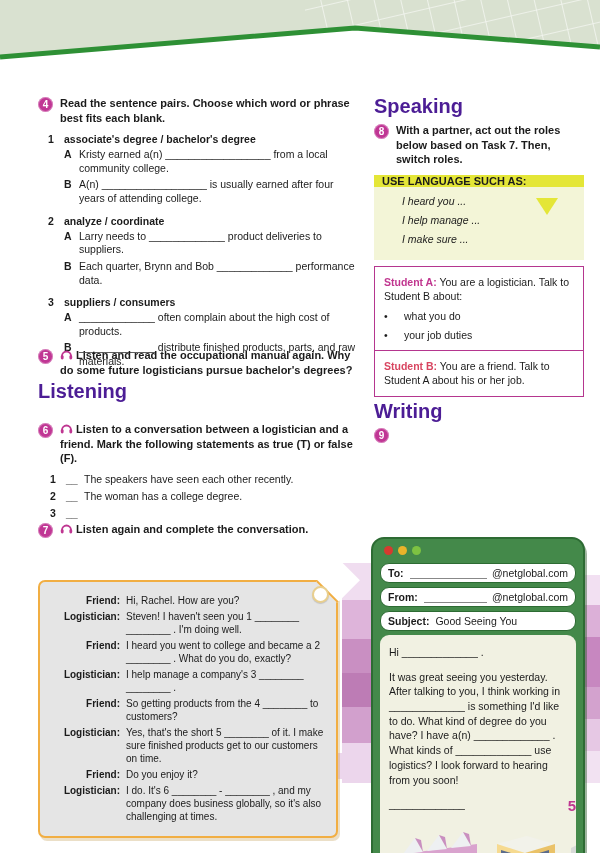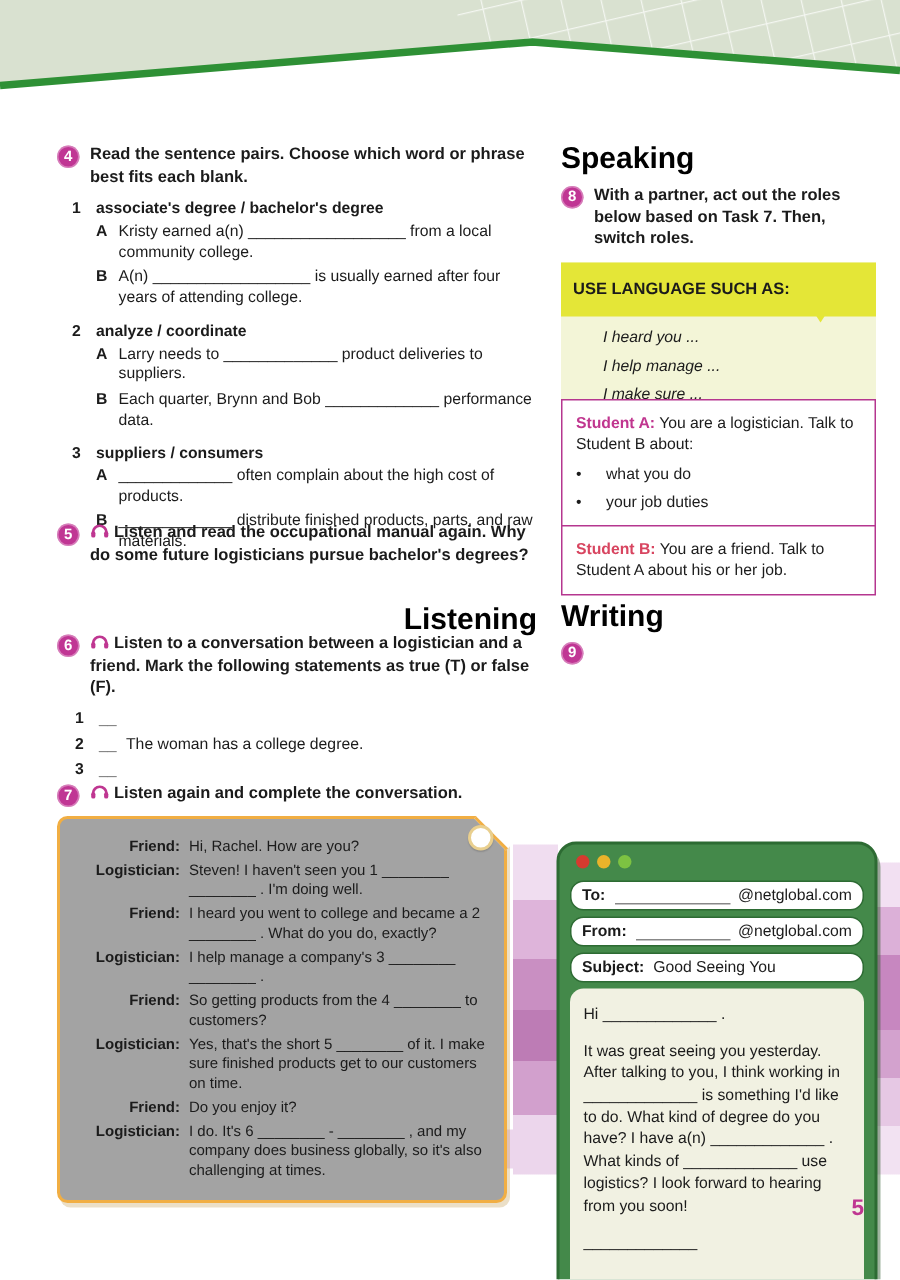--- a/index.html
+++ b/index.html
@@ -29,41 +29,41 @@
     margin-top:1px;box-shadow:inset 0 0 0 1px rgba(255,255,255,.35);}
   .task-title{font-weight:700;font-size:11px;line-height:1.32;}
   .hp{vertical-align:-1px;margin-right:3px;}
 
   
   .ex-item{margin:8px 0 9px 10px;font-size:10.5px;}
   .ex-item-title{display:grid;grid-template-columns:16px 1fr;font-weight:700;margin-bottom:2px;}
   .ab-row{display:grid;grid-template-columns:15px 1fr;margin:3px 0 3px 16px;line-height:1.3;}
   .ab-letter{font-weight:700;}
 
-  .section-h{color:#000000;font-size:20px;font-weight:700;}
+  .section-h{color:#4c1d95;font-size:20px;font-weight:700;}
 
   .stmt-row{display:grid;grid-template-columns:16px 18px 1fr;font-size:10.5px;margin:4px 0 5px 12px;}
   .stmt-num{font-weight:700;}
   .stmt-blank{color:#777;}
 
   
-  .tagbox{position:relative;background:#a3a3a3;border:2px solid #f1ae43;border-radius:7px;
+  .tagbox{position:relative;background:#e5e5e5;border:2px solid #f1ae43;border-radius:7px;
     padding:9px 10px 10px 6px;width:300px;box-sizing:border-box;
-    box-shadow:2px 3px 0 rgba(190,150,70,.3);}
+    box-shadow:2px 3px 0 rgba(190,150,70,.3);margin-top:36px;}
   .tagbox-cut{position:absolute;top:-17px;right:-17px;width:30px;height:30px;background:#fff;
     border-bottom:2px solid #f1ae43;transform:rotate(45deg);}
   .tagbox-hole{position:absolute;top:4px;right:7px;width:13px;height:13px;border-radius:50%;
     background:#fff;border:2px solid #e9cf8e;box-shadow:0 1px 1px rgba(0,0,0,.15);}
   .conv-row{display:grid;grid-template-columns:74px 1fr;column-gap:6px;font-size:10px;
     line-height:1.3;margin:3px 0;}
   .conv-speaker{font-weight:700;text-align:right;}
 
   
   .uselang{position:relative;background:#f3f5d7;}
-  .uselang-h{background:#e4e637;font-weight:700;font-size:11px;padding:12px 8px;}
+  .uselang-h{background:#e4e637;font-weight:700;font-size:11px;padding:0 8px;}
   .uselang-body{padding:8px 8px 8px 28px;font-size:10.5px;font-style:italic;}
   .uselang-body div{margin:0 0 7px;}
   .uselang-tri{position:absolute;top:23px;right:26px;width:0;height:0;
     border-left:11px solid transparent;border-right:11px solid transparent;border-top:17px solid #e4e637;}
 
   
   .student-box{border:1.5px solid #b5368f;padding:8px 9px;font-size:10.5px;line-height:1.38;background:#fff;}
   .label-a{font-weight:700;color:#c0368f;}
   .label-b{font-weight:700;color:#d84560;}
   .bullet-row{display:grid;grid-template-columns:20px 1fr;margin-top:5px;}
@@ -166,37 +166,38 @@
         <div class="task-title">
           <svg class="hp" width="13" height="11" viewBox="0 0 13 11">
               <path d="M2 7 a4.5 4.5 0 0 1 9 0" fill="none" stroke="#bf3691" stroke-width="1.8"></path>
               <rect x="0.8" y="6.2" width="2.8" height="4.2" rx="1.3" fill="#bf3691"></rect>
               <rect x="9.4" y="6.2" width="2.8" height="4.2" rx="1.3" fill="#bf3691"></rect>
             </svg><span>Listen and read the occupational manual again. Why do some future logisticians pursue bachelor's degrees?</span>
         </div>
       </div>
     </div>
 
-    <div class="blk section-h" style="top:306px;text-align:right;">Listening</div>
+    <div class="blk section-h" style="top:284px;">Listening</div>
 
     <div class="blk" style="top:326px;">
       <div class="task">
         <div class="task-num">6</div>
         <div class="task-title">
           <svg class="hp" width="13" height="11" viewBox="0 0 13 11">
               <path d="M2 7 a4.5 4.5 0 0 1 9 0" fill="none" stroke="#bf3691" stroke-width="1.8"></path>
               <rect x="0.8" y="6.2" width="2.8" height="4.2" rx="1.3" fill="#bf3691"></rect>
               <rect x="9.4" y="6.2" width="2.8" height="4.2" rx="1.3" fill="#bf3691"></rect>
             </svg><span>Listen to a conversation between a logistician and a friend. Mark the following statements as true (T) or false (F).</span>
         </div>
       </div>
       <div style="margin-top:7px;">
         <div class="stmt-row">
           <span class="stmt-num">1</span>
           <span class="stmt-blank">__</span>
+          <span>The speakers have seen each other recently.</span>
         </div>
         <div class="stmt-row">
           <span class="stmt-num">2</span>
           <span class="stmt-blank">__</span>
           <span>The woman has a college degree.</span>
         </div>
         <div class="stmt-row">
           <span class="stmt-num">3</span>
           <span class="stmt-blank">__</span>
         </div>

